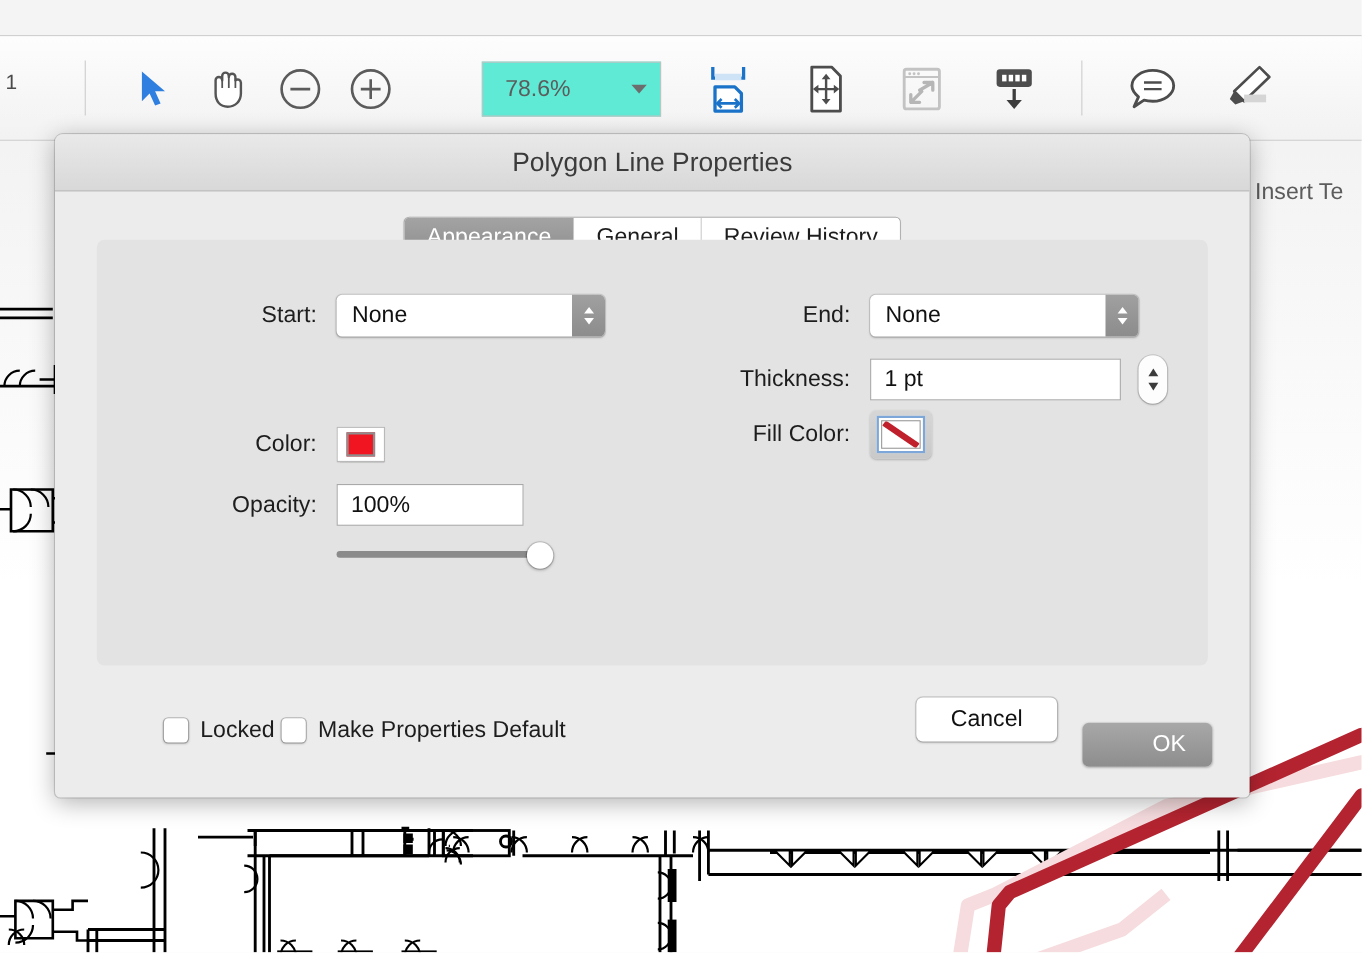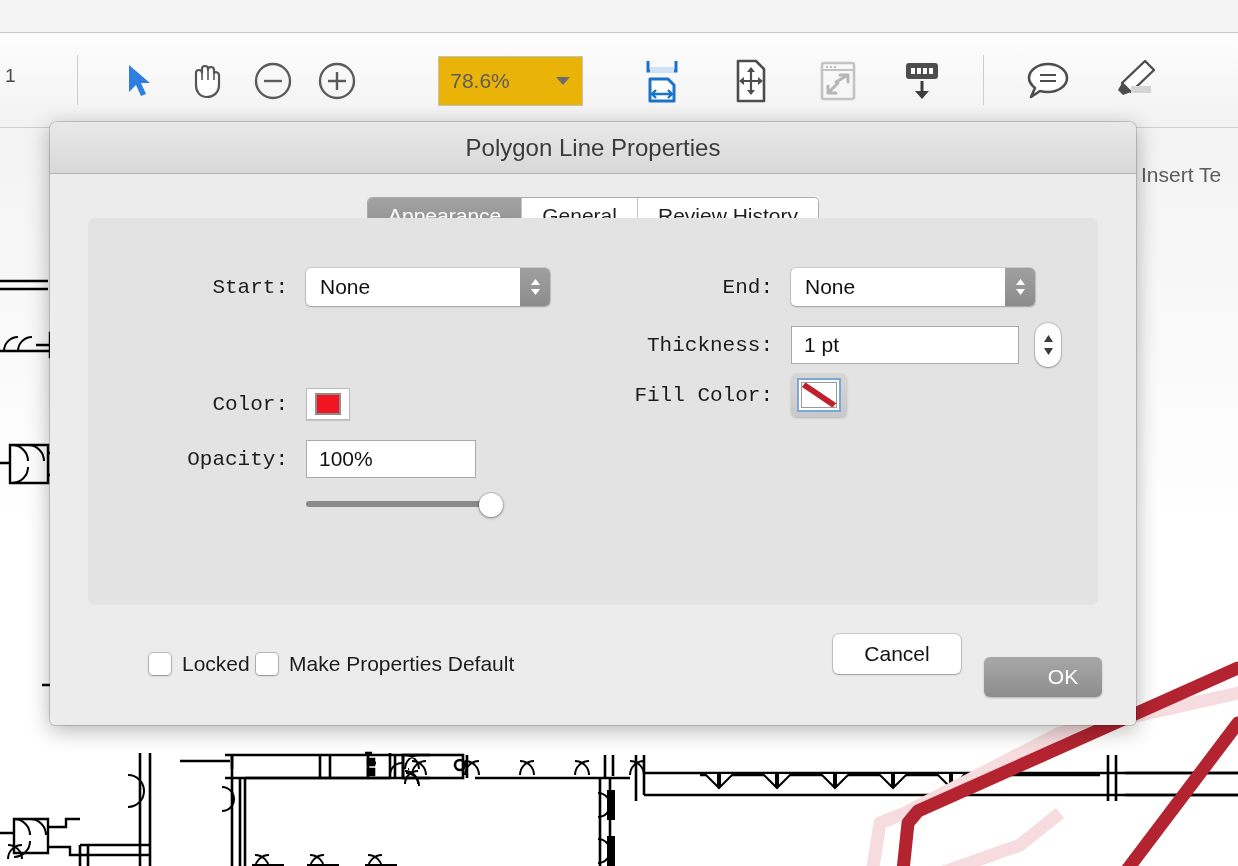--- a/index.html
+++ b/index.html
@@ -39,22 +39,22 @@
     position: absolute; top: 55px; width: 1px; height: 50px;
     background: #cdcdcd;
   }
   .tb-btn {
     position: absolute; top: 55px; width: 52px; height: 52px;
     display: flex; align-items: center; justify-content: center;
     cursor: default;
   }
   .zoom-field {
     position: absolute; left: 438px; top: 56px;
-    width: 145px; height: 50px;
-    background: #eab308;
+    width: 163px; height: 50px;
+    background: #5eead4;
     border: 1px solid #c2c2c2;
     display: flex; align-items: center; gap: 31px;
   }
   .zoom-val {
     flex: 1; text-align: center; font-size: 21px; color: #5c5c5c;
     padding-left: 8px;
   }
   .zoom-caret {
     width: 38px; display: flex; align-items: center; justify-content: center;
   }
@@ -110,21 +110,21 @@
   }
 
   .panel {
     position: absolute; left: 38px; top: 96px;
     width: 1010px; height: 387px;
     background: #e3e3e3;
     border-radius: 7px;
   }
 
   .field-row { position: absolute; display: flex; align-items: center; }
-  .lbl { font-size: 21px; color: #1d1d1d; text-align: right; font-family: Liberation Mono, monospace; }
+  .lbl { font-size: 21px; color: #1d1d1d; text-align: right; }
 
   
   .popup {
     position: relative; display: flex; align-items: center;
     height: 38px;
     background: #ffffff;
     border-radius: 5px;
     box-shadow: 0 1px 2px rgba(0,0,0,0.22), 0 0 0 1px rgba(0,0,0,0.10);
     cursor: default;
   }

